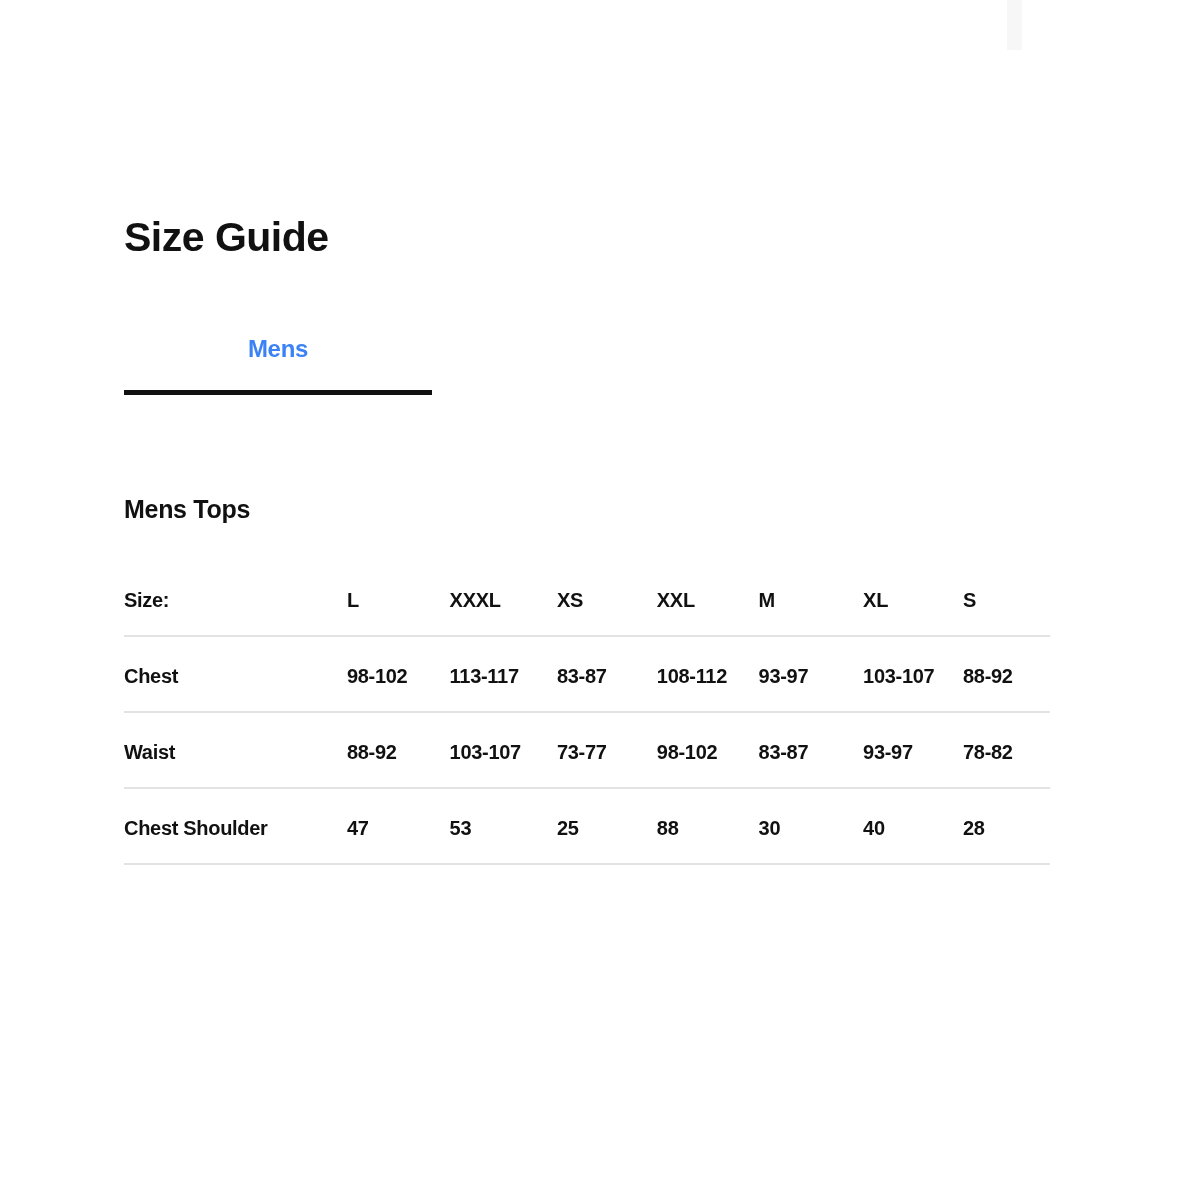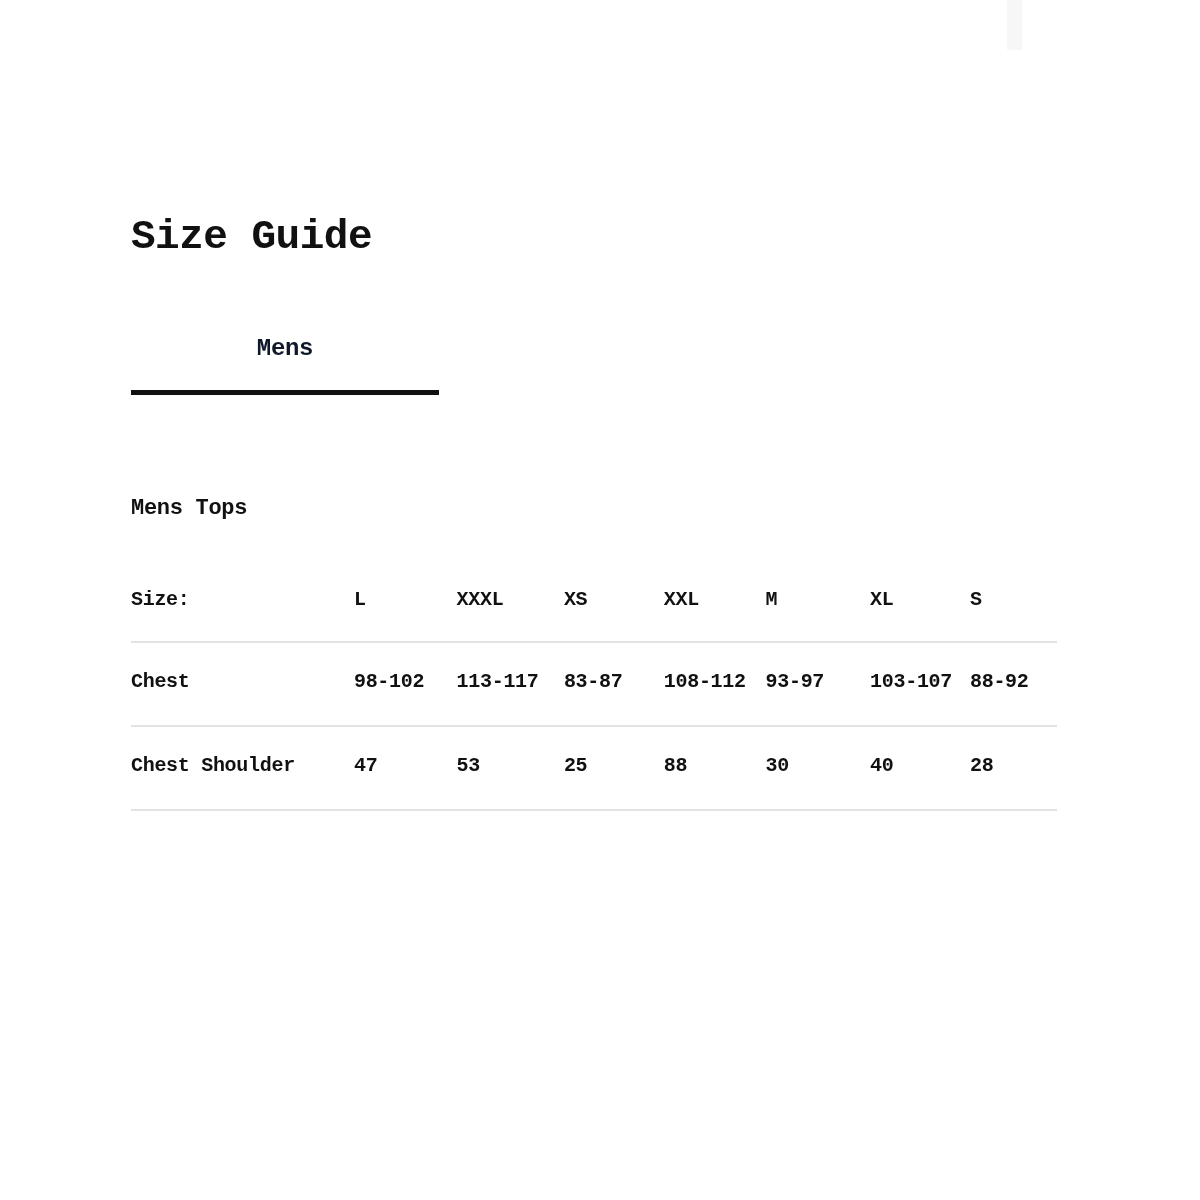--- a/index.html
+++ b/index.html
@@ -12,23 +12,22 @@
     overflow: hidden;
   }
   .scroll-remnant {
     position: absolute;
     left: 1007px; top: 0;
     width: 15px; height: 50px;
     background: #f7f7f7;
   }
   .content {
     position: absolute;
-    left: 131px; top: 0;
+    left: 124px; top: 0;
     width: 926px;
-    font-family: Liberation Mono, monospace;
   }
   .page-title {
     margin: 0;
     padding-top: 215px;
     font-size: 41px;
     font-weight: 700;
     letter-spacing: -0.5px;
     line-height: 1.1;
   }
   .tabs {
@@ -39,32 +38,32 @@
     display: block;
     width: 100%;
     text-align: center;
     font-size: 24px;
     font-weight: 700;
     letter-spacing: -0.3px;
     line-height: 26px;
     background: none;
     border: none;
     padding: 0;
-    color: #0f172a;
+    color: #3b82f6;
     font-family: inherit;
     cursor: pointer;
   }
   .tab-indicator {
     margin-top: 28px;
     height: 5px;
     background: #111111;
   }
   .section-heading {
     margin: 100px 0 0 0;
-    font-size: 22px;
+    font-size: 25px;
     font-weight: 700;
     letter-spacing: -0.3px;
     line-height: 28px;
   }
   table.size-table {
     margin-top: 66px;
     width: 926px;
     border-collapse: collapse;
     table-layout: fixed;
   }
@@ -72,25 +71,25 @@
     text-align: left;
     vertical-align: middle;
     font-size: 20px;
     font-weight: 700;
     letter-spacing: -0.3px;
     line-height: 22px;
     border-bottom: 2px solid #e3e3e3;
     padding: 0;
   }
   .size-table thead th {
-    padding-bottom: 30px;
+    padding-bottom: 24px;
   }
   .size-table tbody th, .size-table tbody td {
     padding-top: 28px;
-    padding-bottom: 32px;
+    padding-bottom: 24px;
   }
   col.c-label { width: 24.1%; }
   col.c1 { width: 11.1%; }
   col.c2 { width: 11.6%; }
   col.c3 { width: 10.8%; }
   col.c4 { width: 11.0%; }
   col.c5 { width: 11.3%; }
   col.c6 { width: 10.8%; }
   col.c7 { width: 9.4%; }
 </style>
@@ -138,20 +137,30 @@
         <th scope="row">Chest</th>
         <td>98-102</td>
         <td>113-117</td>
         <td>83-87</td>
         <td>108-112</td>
         <td>93-97</td>
         <td>103-107</td>
         <td>88-92</td>
       </tr>
       <tr>
+        <th scope="row">Waist</th>
+        <td>88-92</td>
+        <td>103-107</td>
+        <td>73-77</td>
+        <td>98-102</td>
+        <td>83-87</td>
+        <td>93-97</td>
+        <td>78-82</td>
+      </tr>
+      <tr>
         <th scope="row">Chest Shoulder</th>
         <td>47</td>
         <td>53</td>
         <td>25</td>
         <td>88</td>
         <td>30</td>
         <td>40</td>
         <td>28</td>
       </tr>
     </tbody>

